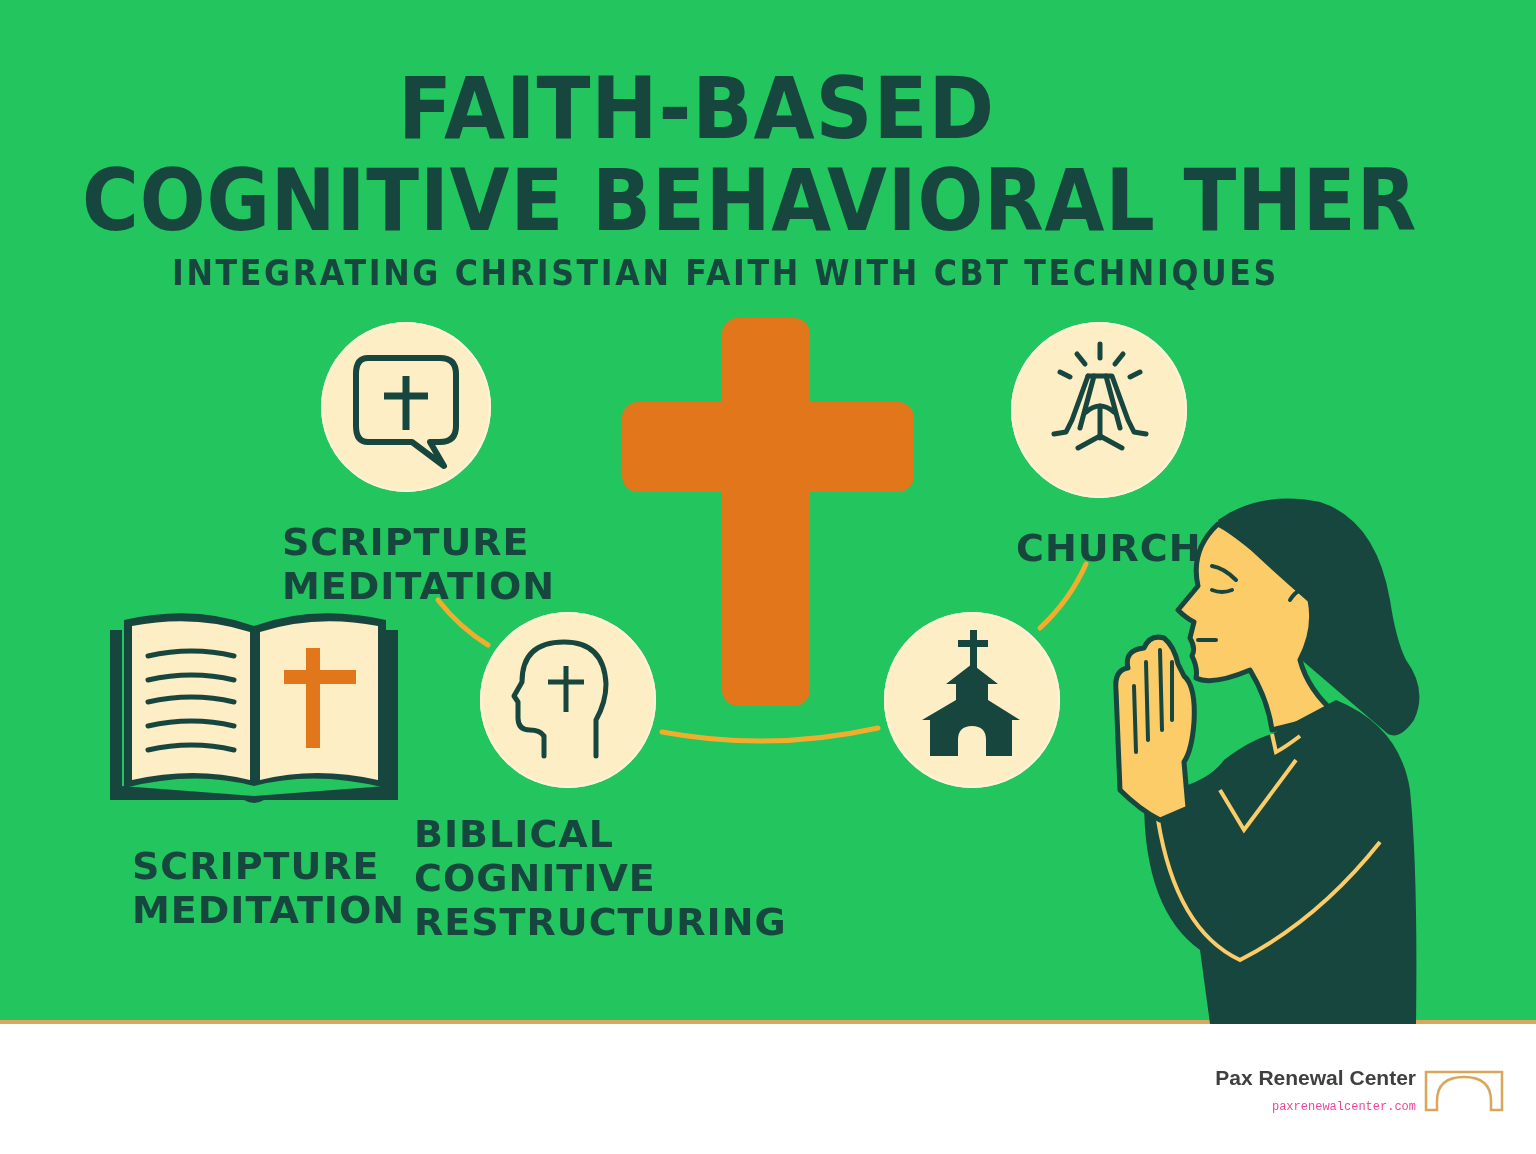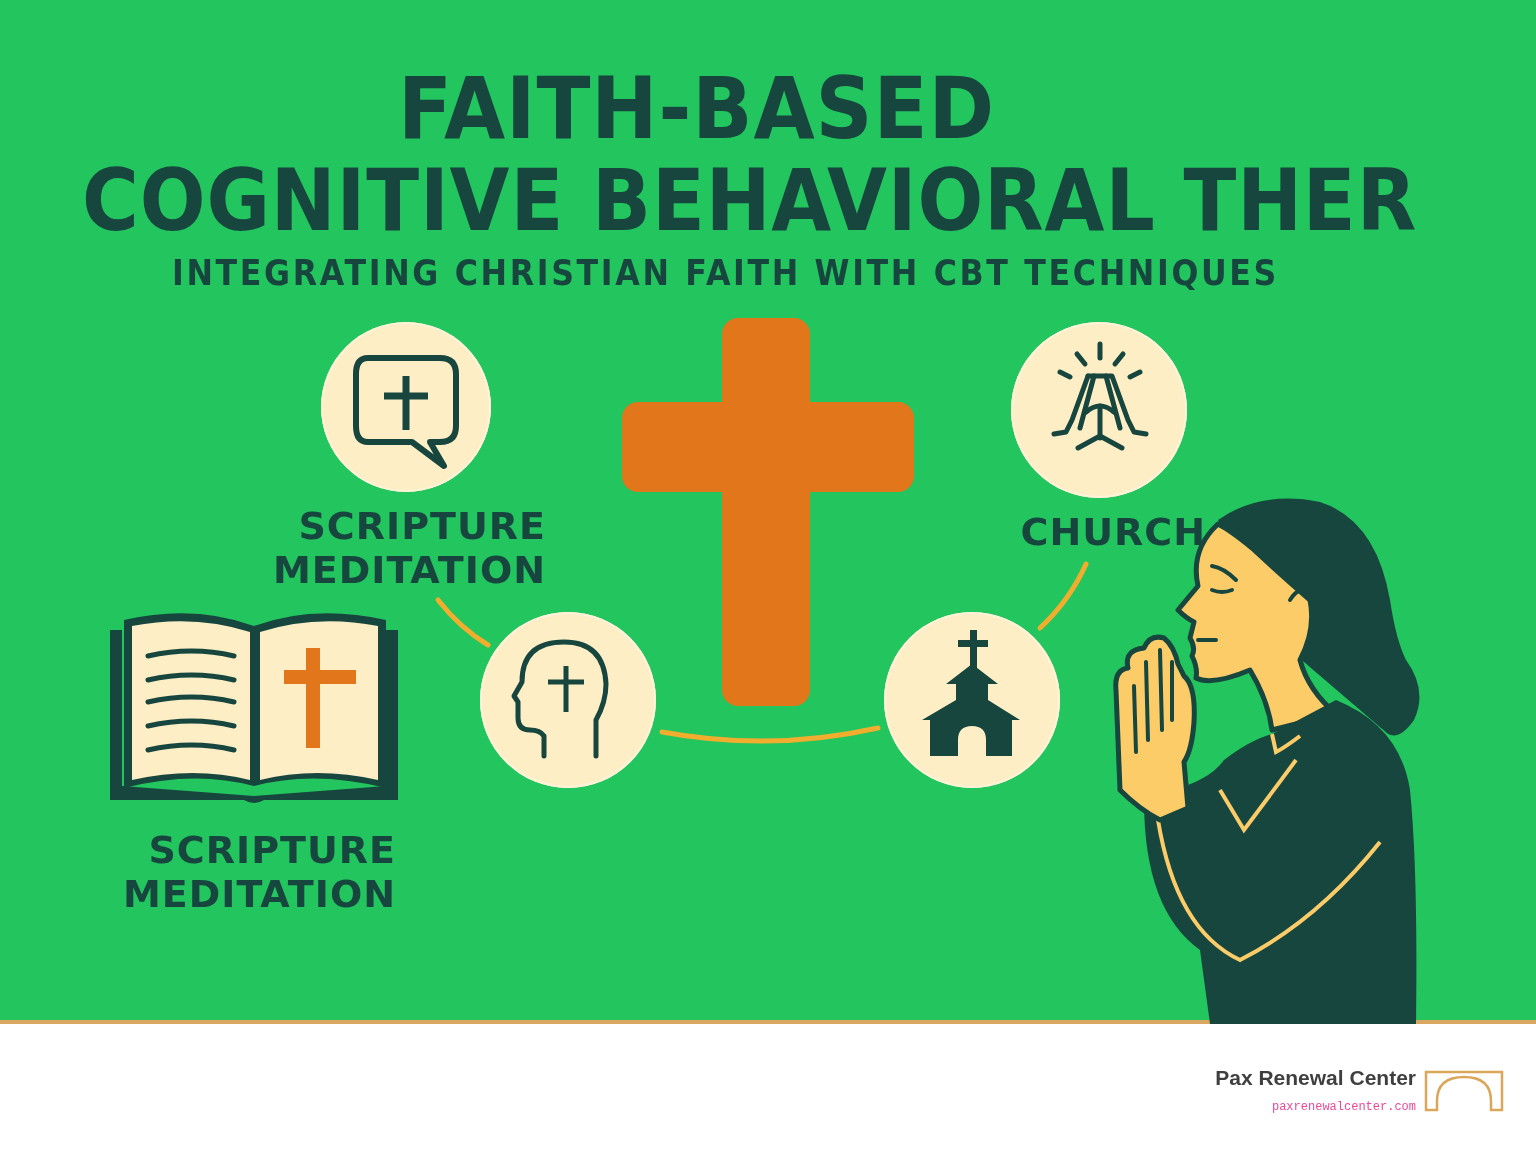--- a/index.html
+++ b/index.html
@@ -25,21 +25,21 @@
   #subtitle {
     position: absolute; left: 172px; top: 252px; margin: 0;
     font-size: 36px; font-weight: bold; color: #17463f; letter-spacing: 3px;
     white-space: nowrap; transform: scaleX(0.88); transform-origin: left top;
   }
   .circle {
     position: absolute; border-radius: 50%;
     background: #fdeec6; box-shadow: 0 0 0 2px #fdf3d8 inset;
   }
   .label {
-    position: absolute; margin: 0; text-align: right;
+    position: absolute; margin: 16px; text-align: left;
     font-weight: bold; color: #17463f; font-size: 38px; line-height: 44px;
     letter-spacing: 1px; white-space: nowrap;
   }
   .cross-big { position: absolute; left: 622px; top: 318px; width: 292px; height: 388px; }
   .cross-big .v {
     position: absolute; left: 100px; top: 0; width: 88px; height: 388px;
     background: #e2761b; border-radius: 16px;
   }
   .cross-big .h {
     position: absolute; left: 0; top: 84px; width: 292px; height: 90px;
@@ -122,20 +122,25 @@
     <span>SCRIPTURE</span><br>
     <span>MEDITATION</span>
   </p>
 
   <div class="circle" style="left:480px;top:612px;width:176px;height:176px;"></div>
   <svg style="left:512px;top:636px;width:100px;height:122px;" viewBox="0 0 100 122">
     <path d="M32 120 V100 Q28 94 18 94 Q6 94 6 82 V66 L2 60 L10 46 Q10 6 52 6 Q92 6 94 48 Q94 66 84 84 V120" fill="none" stroke="#17463f" stroke-width="5" stroke-linejoin="round" stroke-linecap="round"></path>
     <line x1="54" y1="30" x2="54" y2="76" stroke="#17463f" stroke-width="5"></line>
     <line x1="36" y1="46" x2="72" y2="46" stroke="#17463f" stroke-width="5"></line>
   </svg>
+  <p class="label" style="left:398px;top:796px;width:346px;">
+    <span>BIBLICAL</span><br>
+    <span>COGNITIVE</span><br>
+    <span>RESTRUCTURING</span>
+  </p>
 
   <div class="circle" style="left:884px;top:612px;width:176px;height:176px;"></div>
   <svg style="left:916px;top:628px;width:112px;height:130px;" viewBox="0 0 112 130">
     <rect x="54" y="2" width="7" height="38" fill="#17463f"></rect>
     <rect x="42" y="12" width="30" height="7" fill="#17463f"></rect>
     <path d="M56 36 L82 56 H72 V72 L104 92 H96 V128 H70 V112 Q70 98 56 98 Q42 98 42 112 V128 H14 V92 H6 L40 72 V56 H30 Z" fill="#17463f"></path>
   </svg>
 
   <svg style="left:1100px;top:490px;width:436px;height:534px;" viewBox="0 0 436 534">
 

